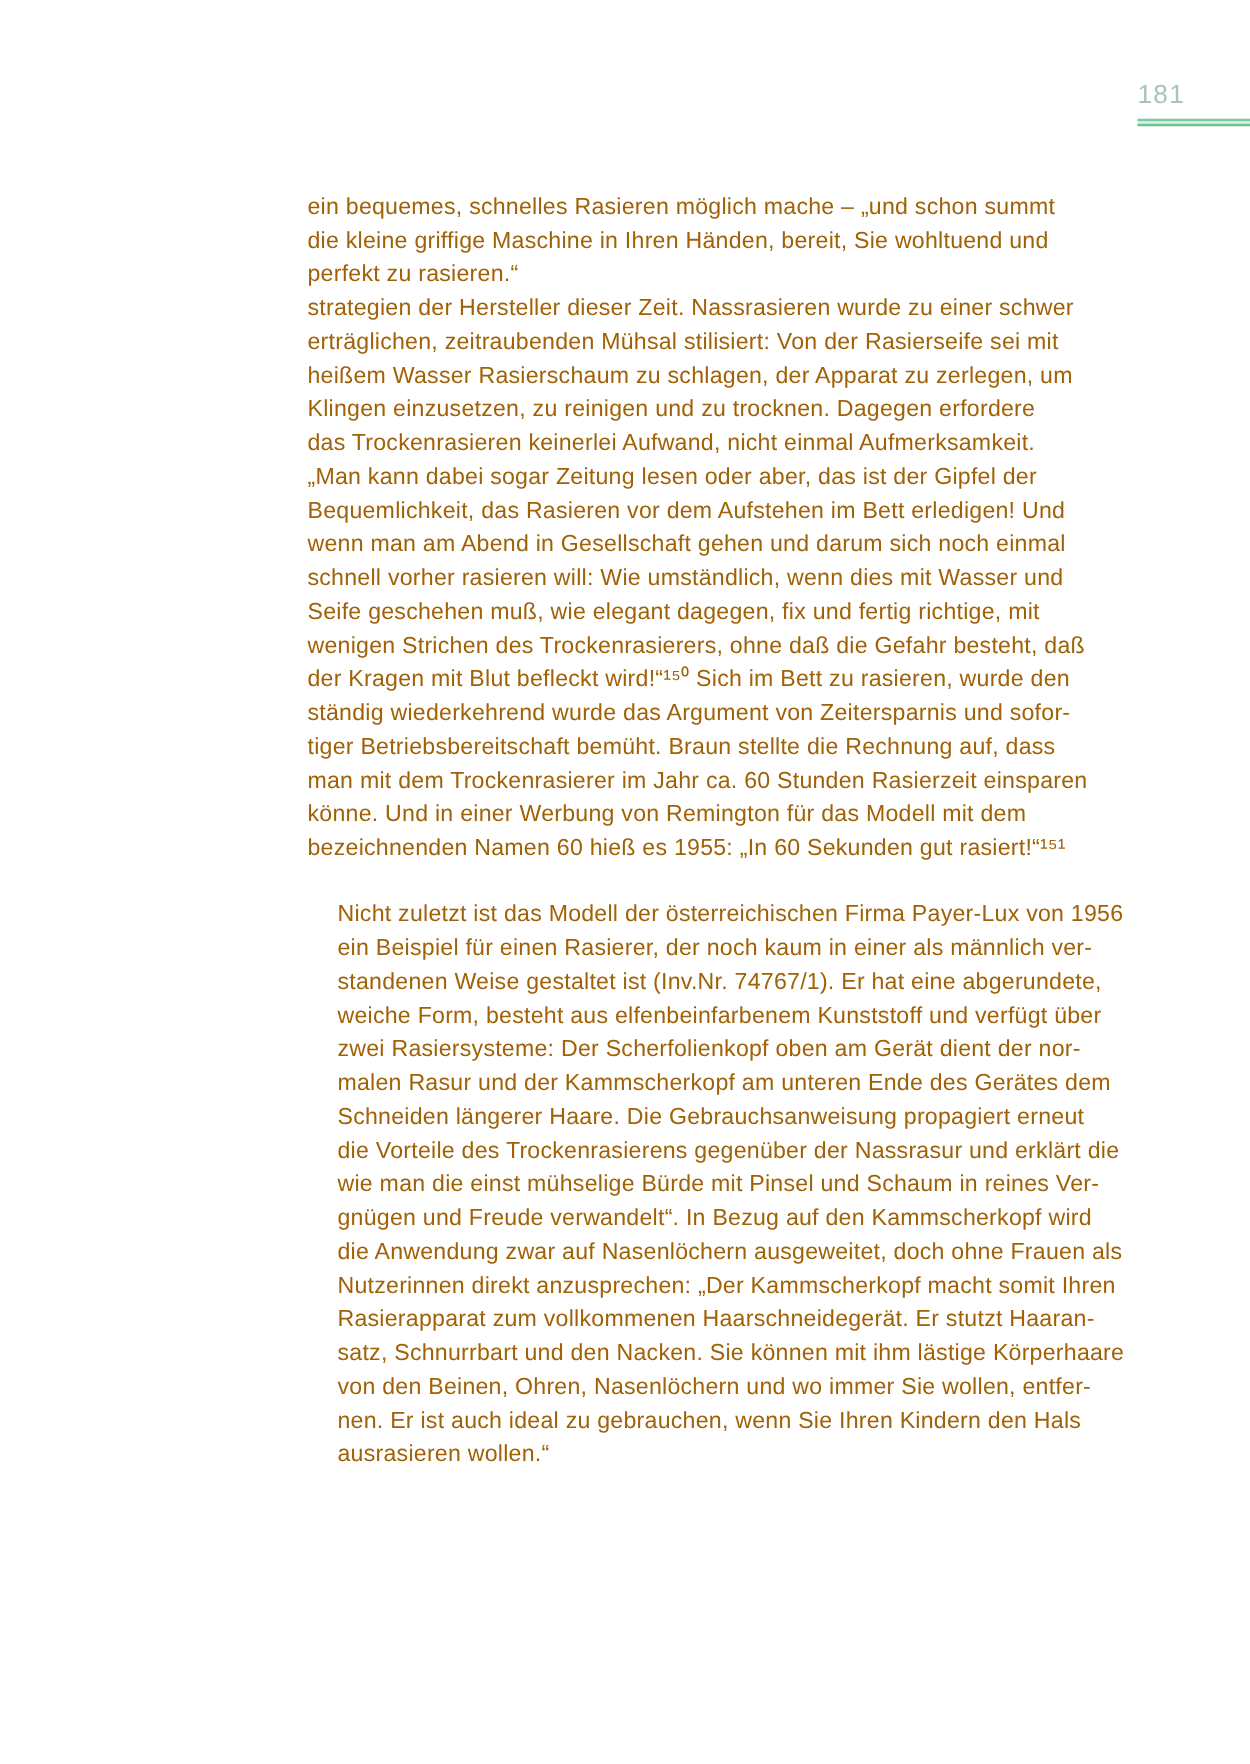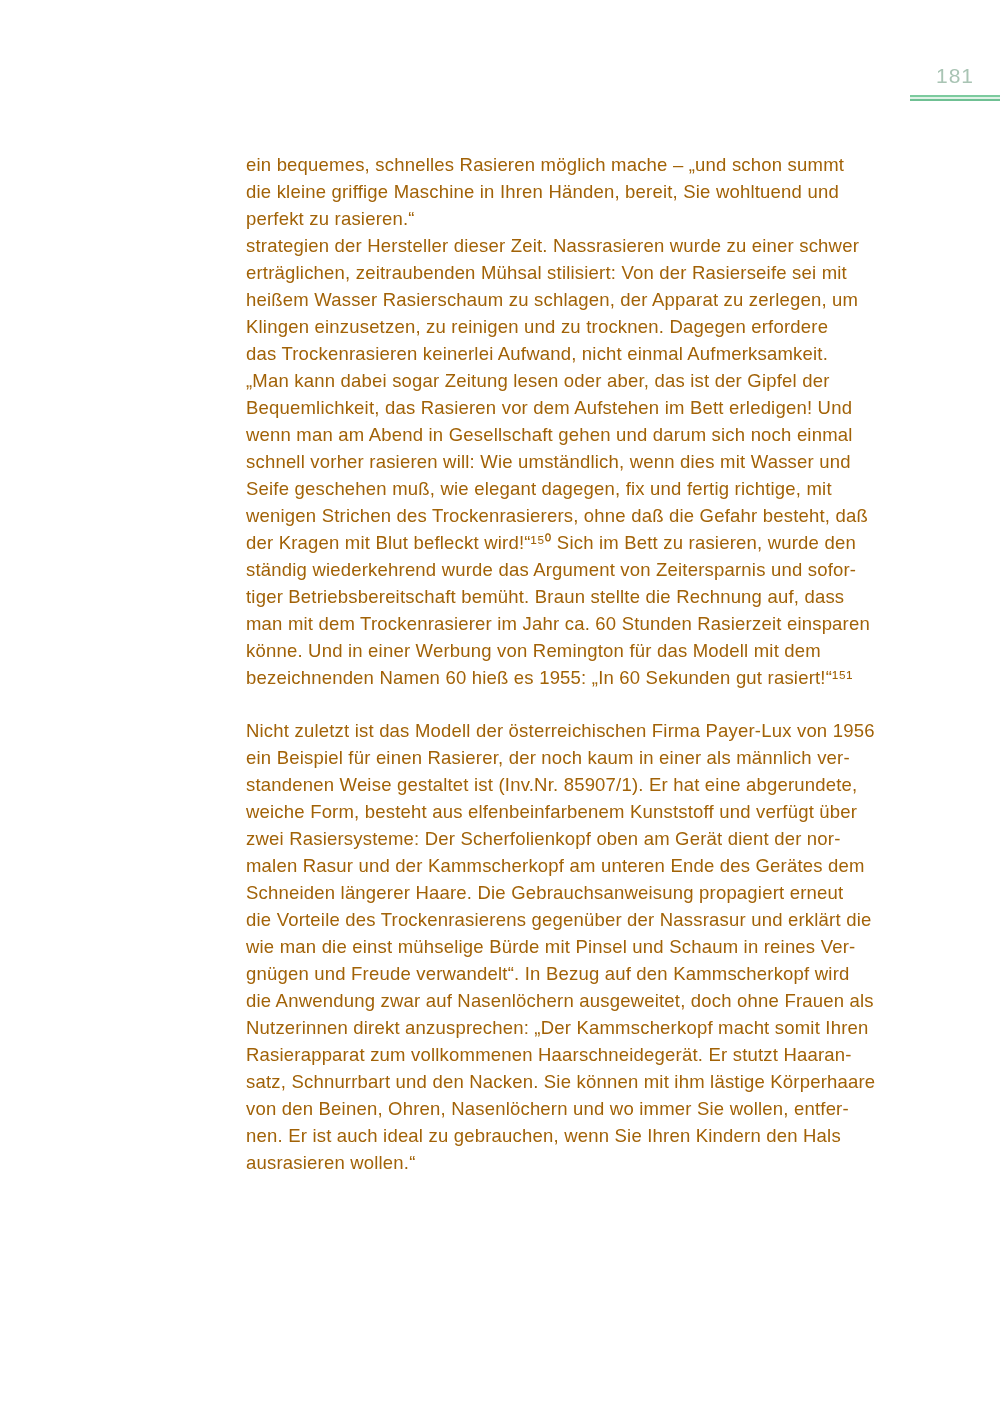--- a/index.html
+++ b/index.html
@@ -13,21 +13,21 @@
     height: 1411px;
     background: #ffffff;
     overflow: hidden;
     font-family: "Liberation Sans", sans-serif;
   }
   .page-number {
     position: absolute;
     top: 64px;
     left: 910px;
     width: 90px;
-    text-align: center;
+    text-align: left;
     font-size: 21px;
     font-weight: 300;
     letter-spacing: 1px;
     color: #a9c4b4;
   }
   .header-rule {
     position: absolute;
     top: 95px;
     left: 910px;
     width: 90px;
@@ -41,21 +41,21 @@
     left: 246px;
     top: 151px;
     width: 680px;
     font-size: 18.5px;
     font-weight: 300;
     line-height: 27px;
     color: #a16207;
     letter-spacing: 0.2px;
   }
   .paragraph { margin: 0; }
-  .paragraph + .paragraph { margin-top: 26px; }
+  .paragraph + .paragraph { margin-top: 26px; margin-left: 24px; }
   .line {
     white-space: nowrap;
     height: 27px;
   }
 </style>
 </head>
 <body>
 
 <div class="page">
   <div class="page-number">181</div>
@@ -79,21 +79,21 @@
         <div class="line">der Kragen mit Blut befleckt wird!“¹⁵⁰ Sich im Bett zu rasieren, wurde den</div>
         <div class="line">ständig wiederkehrend wurde das Argument von Zeitersparnis und sofor-</div>
         <div class="line">tiger Betriebsbereitschaft bemüht. Braun stellte die Rechnung auf, dass</div>
         <div class="line">man mit dem Trockenrasierer im Jahr ca. 60 Stunden Rasierzeit einsparen</div>
         <div class="line">könne. Und in einer Werbung von Remington für das Modell mit dem</div>
         <div class="line">bezeichnenden Namen 60 hieß es 1955: „In 60 Sekunden gut rasiert!“¹⁵¹</div>
       </div>
       <div class="paragraph">
         <div class="line">Nicht zuletzt ist das Modell der österreichischen Firma Payer-Lux von 1956</div>
         <div class="line">ein Beispiel für einen Rasierer, der noch kaum in einer als männlich ver-</div>
-        <div class="line">standenen Weise gestaltet ist (Inv.Nr. 85907/1). Er hat eine abgerundete,</div>
+        <div class="line">standenen Weise gestaltet ist (Inv.Nr. 74767/1). Er hat eine abgerundete,</div>
         <div class="line">weiche Form, besteht aus elfenbeinfarbenem Kunststoff und verfügt über</div>
         <div class="line">zwei Rasiersysteme: Der Scherfolienkopf oben am Gerät dient der nor-</div>
         <div class="line">malen Rasur und der Kammscherkopf am unteren Ende des Gerätes dem</div>
         <div class="line">Schneiden längerer Haare. Die Gebrauchsanweisung propagiert erneut</div>
         <div class="line">die Vorteile des Trockenrasierens gegenüber der Nassrasur und erklärt die</div>
         <div class="line">wie man die einst mühselige Bürde mit Pinsel und Schaum in reines Ver-</div>
         <div class="line">gnügen und Freude verwandelt“. In Bezug auf den Kammscherkopf wird</div>
         <div class="line">die Anwendung zwar auf Nasenlöchern ausgeweitet, doch ohne Frauen als</div>
         <div class="line">Nutzerinnen direkt anzusprechen: „Der Kammscherkopf macht somit Ihren</div>
         <div class="line">Rasierapparat zum vollkommenen Haarschneidegerät. Er stutzt Haaran-</div>

